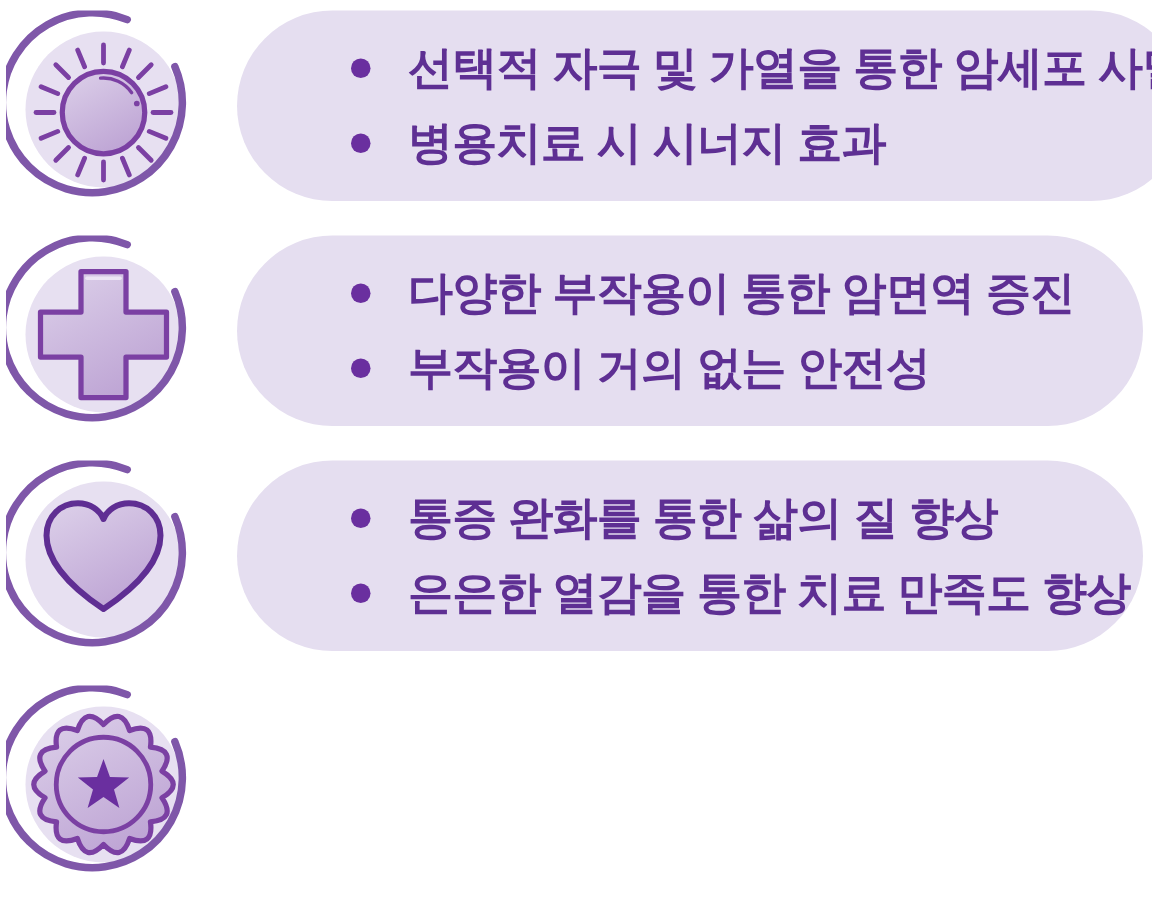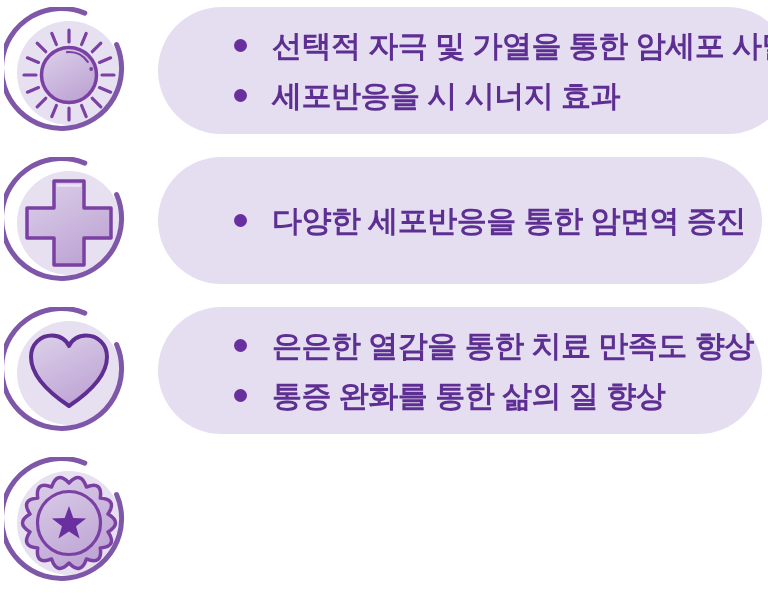--- a/index.html
+++ b/index.html
@@ -75,58 +75,62 @@
         <use href="#ringArc" class="ring"></use>
       </svg>
     </div>
     <div class="pill">
       <div class="line">
         <span class="dot"></span>
         <span class="txt">선택적 자극 및 가열을 통한 암세포 사멸</span>
       </div>
       <div class="line">
         <span class="dot"></span>
-        <span class="txt">세포반응을 시 시너지 효과</span>
+        <span class="txt">병용치료 시 시너지 효과</span>
       </div>
     </div>
   </section>
 
   <section class="row">
     <div class="icon-cell">
       <svg class="icon" viewBox="0 0 130 130">
         <circle class="bgcircle" cx="65" cy="66" r="52"></circle>
         <path class="stroke-med" d="M50 24 L80 24 L80 51 L107 51 L107 81 L80 81 L80 108 L50 108 L50 81 L23 81 L23 51 L50 51 Z"></path>
         <line class="cross-highlight" x1="54" y1="28.5" x2="76" y2="28.5"></line>
         <use href="#ringArc" class="ring"></use>
       </svg>
     </div>
     <div class="pill">
       <div class="line">
         <span class="dot"></span>
-        <span class="txt">다양한 세포반응을 통한 암면역 증진</span>
+        <span class="txt">다양한 부작용이 통한 암면역 증진</span>
+      </div>
+      <div class="line">
+        <span class="dot"></span>
+        <span class="txt">부작용이 거의 없는 안전성</span>
       </div>
     </div>
   </section>
 
   <section class="row">
     <div class="icon-cell">
       <svg class="icon" viewBox="0 0 130 130">
         <circle class="bgcircle" cx="65" cy="66" r="52"></circle>
         <path class="heart-shape" d="M65 99 C38 81 27 64 27 50 C27 37 36.5 28.5 48 28.5 C56 28.5 62.5 33 65 39 C67.5 33 74 28.5 82 28.5 C93.5 28.5 103 37 103 50 C103 64 92 81 65 99 Z"></path>
         <use href="#ringArc" class="ring"></use>
       </svg>
     </div>
     <div class="pill">
       <div class="line">
         <span class="dot"></span>
-        <span class="txt">은은한 열감을 통한 치료 만족도 향상</span>
+        <span class="txt">통증 완화를 통한 삶의 질 향상</span>
       </div>
       <div class="line">
         <span class="dot"></span>
-        <span class="txt">통증 완화를 통한 삶의 질 향상</span>
+        <span class="txt">은은한 열감을 통한 치료 만족도 향상</span>
       </div>
     </div>
   </section>
 
   <section class="row">
     <div class="icon-cell">
       <svg class="icon" viewBox="0 0 130 130">
         <circle class="bgcircle" cx="65" cy="66" r="52"></circle>
         <path id="seal-path" class="stroke-med" d="M65.0 26.0 Q53.0 13.4 47.6 30.0 Q31.3 23.8 33.7 41.1 Q16.3 42.6 26.0 57.1 Q11.0 66.0 26.0 74.9 Q16.3 89.4 33.7 90.9 Q31.3 108.2 47.6 102.0 Q53.0 118.6 65.0 106.0 Q77.0 118.6 82.4 102.0 Q98.7 108.2 96.3 90.9 Q113.7 89.4 104.0 74.9 Q119.0 66.0 104.0 57.1 Q113.7 42.6 96.3 41.1 Q98.7 23.8 82.4 30.0 Q77.0 13.4 65.0 26.0 Z"></path>
         <circle class="inner-circle" cx="65" cy="66" r="31.5"></circle>

